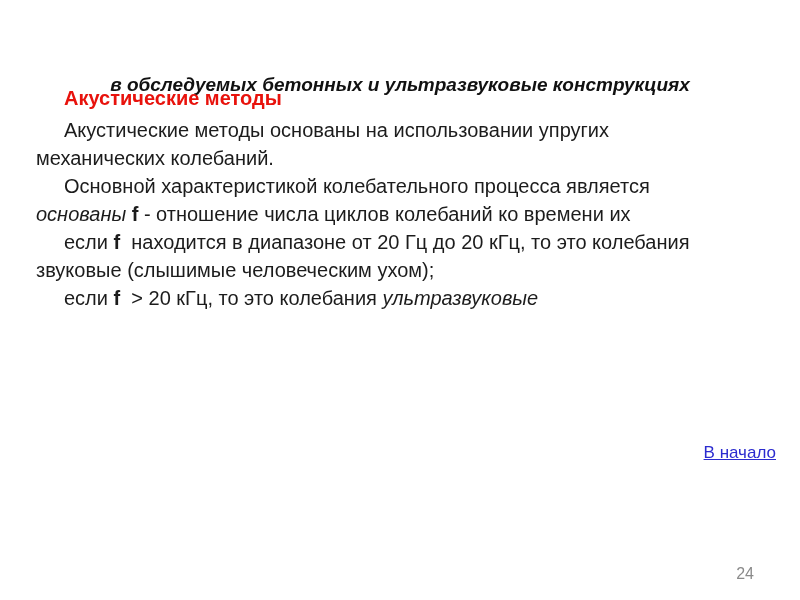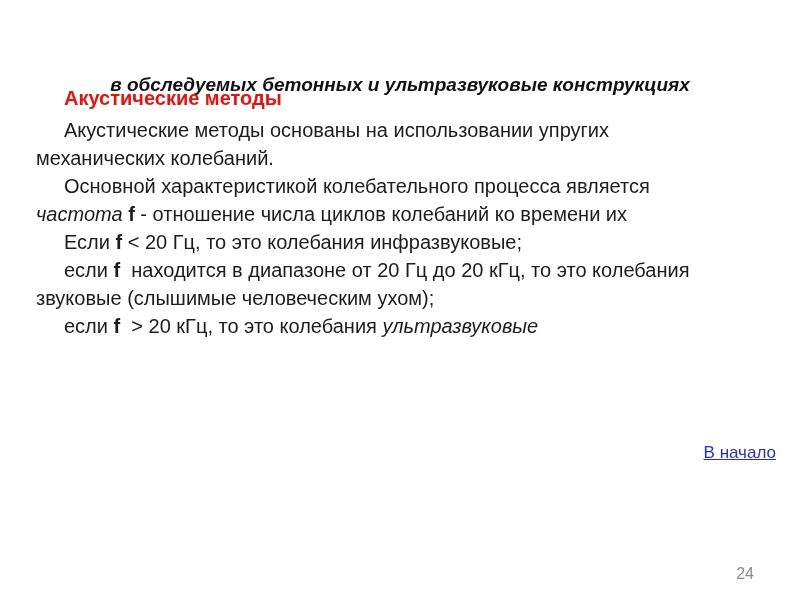--- a/index.html
+++ b/index.html
@@ -60,22 +60,21 @@
 
   <div class="title">
     <div>в обследуемых бетонных и ультразвуковые конструкциях</div>
   </div>
 
   <div class="body">
       <div class="line indent heading"><span class="">Акустические методы</span></div>
       <div class="line indent"><span class="">Акустические методы основаны на использовании упругих</span></div>
       <div class="line"><span class="">механических колебаний.</span></div>
       <div class="line indent"><span class="">Основной характеристикой колебательного процесса является</span></div>
-      <div class="line"><span class="run-italic ">частота</span><span class="run-bold"> f</span><span class=""> - отношение числа циклов колебаний ко времени их</span></div>
-      <div class="line indent"><span class="">Если </span><span class="run-bold">f</span><span class=""> &lt; 20 Гц, то это колебания инфразвуковые;</span></div>
+      <div class="line"><span class="run-italic ">основаны</span><span class="run-bold"> f</span><span class=""> - отношение числа циклов колебаний ко времени их</span></div>
       <div class="line indent"><span class="">если </span><span class="run-bold">f</span><span class="">  находится в диапазоне от 20 Гц до 20 кГц, то это колебания</span></div>
       <div class="line"><span class="">звуковые (слышимые человеческим ухом);</span></div>
       <div class="line indent"><span class="">если </span><span class="run-bold">f</span><span class="">  &gt; 20 кГц, то это колебания </span><span class="run-italic ">ультразвуковые</span></div>
     </div>
 
   <a href="#" class="nav-link">В начало</a>
 
   <div class="page-number">24</div>
 
 </div>

